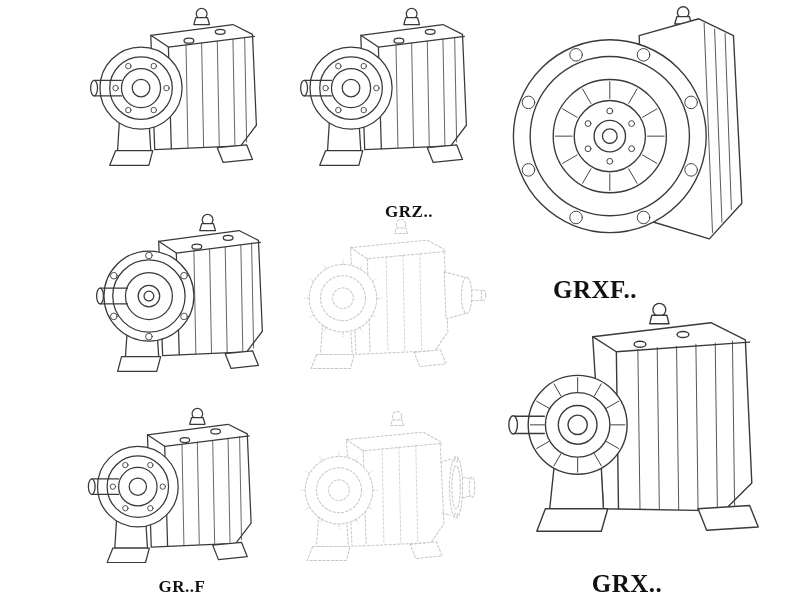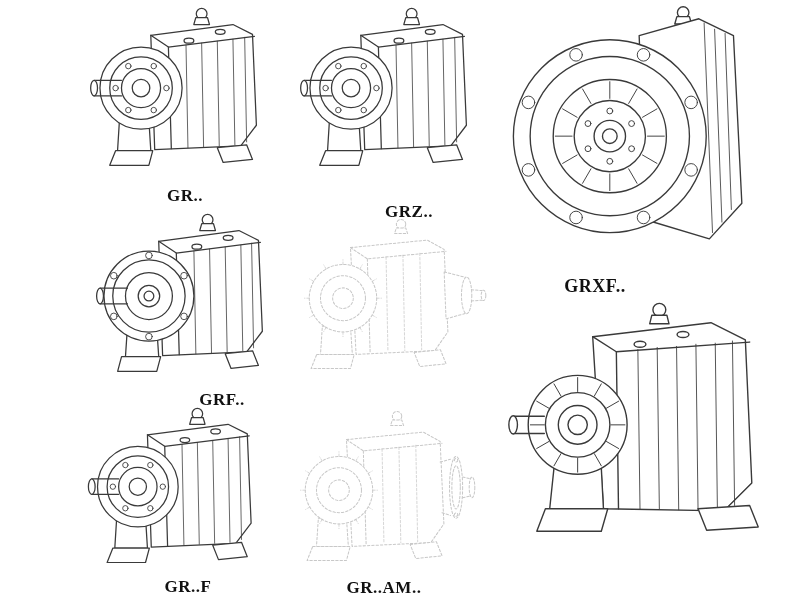--- a/index.html
+++ b/index.html
@@ -10,21 +10,21 @@
     font-family:"Liberation Serif", serif;
   }
   .canvas{position:absolute;inset:0;background:#ffffff}
   .fig{position:absolute;margin:0;padding:0}
   .fig svg{width:100%;height:100%;display:block}
   .caption{
     position:absolute;width:200px;text-align:center;
     font-weight:700;font-size:17px;color:#111111;
     letter-spacing:.5px;font-family:"Liberation Serif", serif;
   }
-  .caption-lg{font-size:18px}
+  .caption-lg{font-size:25px}
   .defs-holder{position:absolute;width:0;height:0;overflow:hidden}
 </style>
 </head>
 <body>
 
 <svg class="defs-holder" xmlns="http://www.w3.org/2000/svg" aria-hidden="true">
   <defs>
 
     <symbol id="sym-gb-side" viewBox="0 0 200 180">
       <g fill="#fff" stroke="#3a3a3a" stroke-width="1.3" stroke-linejoin="round" stroke-linecap="round">
@@ -194,62 +194,60 @@
   </defs>
 </svg>
 
 <div class="canvas">
 
   <figure class="fig" style="left:88px;top:4px;width:196px;height:176px">
     <svg viewBox="0 0 200 180" xmlns="http://www.w3.org/2000/svg">
         <use href="#sym-gb-side"></use>
       </svg>
   </figure>
-  <div class="caption" style="left:85px;top:186px">GR..</div>
 
   <figure class="fig" style="left:298px;top:4px;width:196px;height:176px">
     <svg viewBox="0 0 200 180" xmlns="http://www.w3.org/2000/svg">
         <use href="#sym-gb-side"></use>
       </svg>
   </figure>
   <div class="caption" style="left:309px;top:202px">GRZ..</div>
 
   <figure class="fig" style="left:505px;top:2px;width:262px;height:262px">
     <svg viewBox="0 0 250 250" xmlns="http://www.w3.org/2000/svg">
         <use href="#sym-gb-front"></use>
       </svg>
   </figure>
   <div class="caption caption-lg" style="left:495px;top:276px">GRXF..</div>
 
   <figure class="fig" style="left:92px;top:210px;width:196px;height:176px">
     <svg viewBox="0 0 200 180" xmlns="http://www.w3.org/2000/svg">
         <use href="#sym-gb-flange"></use>
       </svg>
   </figure>
-  <div class="caption" style="left:122px;top:390px">GRF..</div>
 
   <figure class="fig" style="left:296px;top:212px;width:197px;height:178px">
     <svg viewBox="0 0 210 190" xmlns="http://www.w3.org/2000/svg">
         <use href="#sym-gb-ad"></use>
       </svg>
   </figure>
 
   <figure class="fig" style="left:86px;top:404px;width:192px;height:173px">
     <svg viewBox="0 0 200 180" xmlns="http://www.w3.org/2000/svg">
         <use href="#sym-gb-side"></use>
       </svg>
   </figure>
-  <div class="caption" style="left:88px;top:577px">GR..F</div>
+  <div class="caption" style="left:82px;top:577px">GR..F</div>
 
   <figure class="fig" style="left:292px;top:404px;width:197px;height:178px">
     <svg viewBox="0 0 210 190" xmlns="http://www.w3.org/2000/svg">
         <use href="#sym-gb-am"></use>
       </svg>
   </figure>
-  <div class="caption" style="left:284px;top:578px">GR..AM..</div>
 
   <figure class="fig" style="left:500px;top:298px;width:280px;height:258px">
     <svg viewBox="0 0 260 240" xmlns="http://www.w3.org/2000/svg">
         <use href="#sym-gb-big"></use>
       </svg>
   </figure>
+  <div class="caption caption-lg" style="left:527px;top:570px">GRX..</div>
 
 </div>
 
 </body></html>

